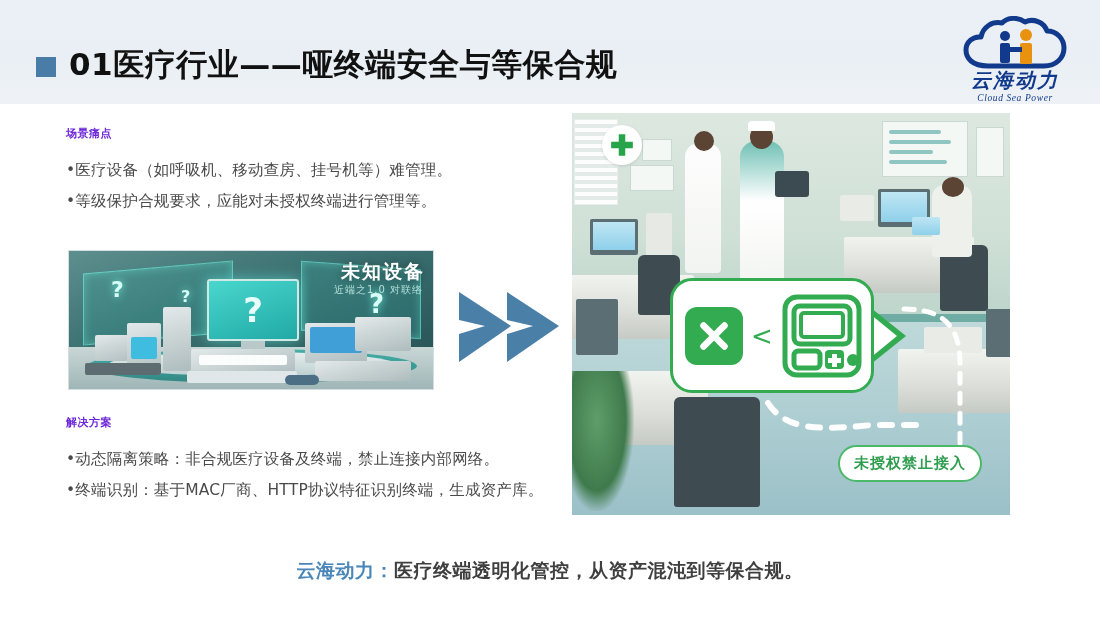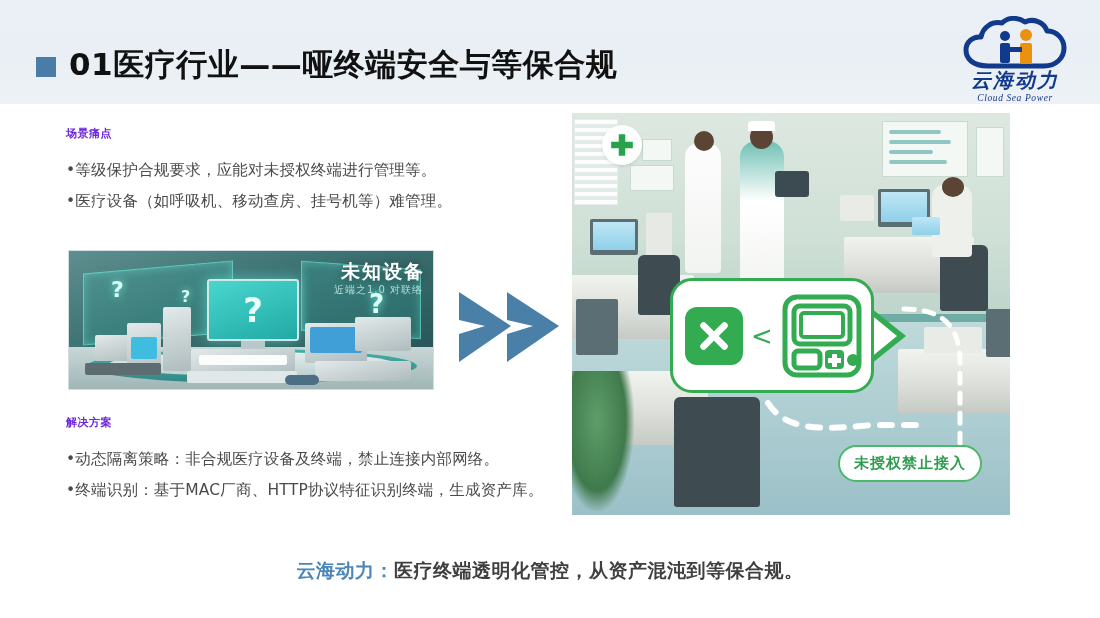--- a/index.html
+++ b/index.html
@@ -263,22 +263,22 @@
       <rect x="60" y="27" width="12" height="21" rx="2" fill="#e8920f"></rect>
       <rect x="49" y="31" width="13" height="5" fill="#123a8c"></rect>
     </svg>
     <div class="logo-cn">云海动力</div>
     <div class="logo-en">Cloud Sea Power</div>
   </div>
 
   <div class="left-col">
     <div class="sec-head">场景痛点</div>
     <div class="bullets">
+      <div class="bullet-line">•医疗设备（如呼吸机、移动查房、挂号机等）难管理。</div>
       <div class="bullet-line">•等级保护合规要求，应能对未授权终端进行管理等。</div>
-      <div class="bullet-line">•医疗设备（如呼吸机、移动查房、挂号机等）难管理。</div>
     </div>
   </div>
 
   <div class="devices-img">
     <div class="dev-floor"></div>
     <div class="dev-podium"></div>
     <div class="dev-podium2"></div>
     <div class="holo a"></div>
     <div class="holo b"></div>
     <div class="q q1">?</div>

